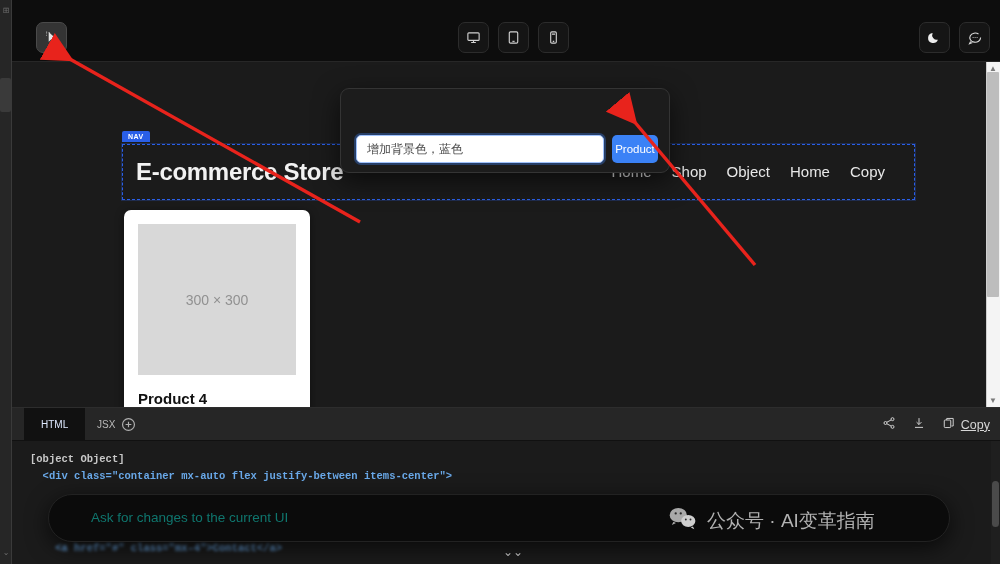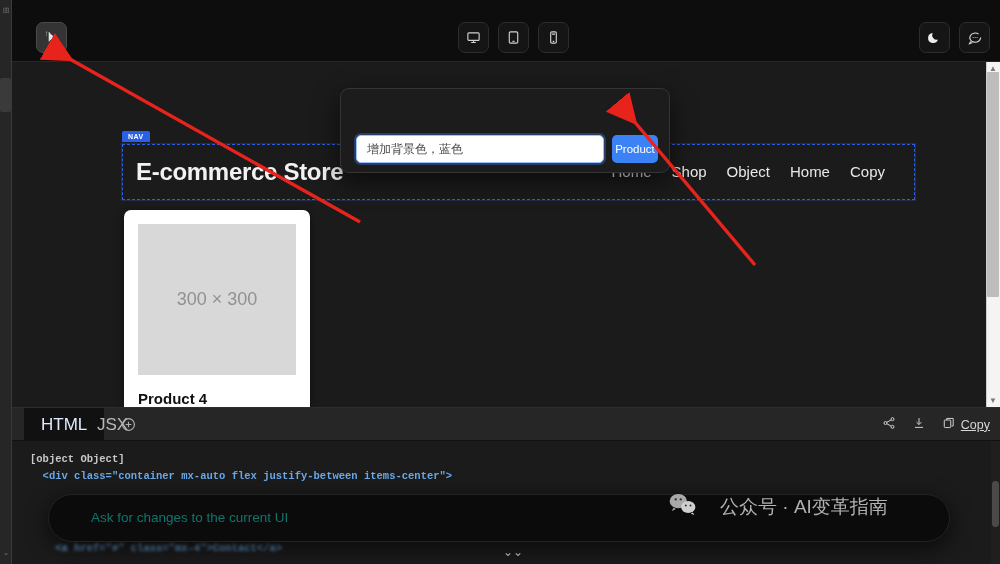--- a/index.html
+++ b/index.html
@@ -86,21 +86,21 @@
 
   
   .card {
     position: absolute; left: 112px; top: 148px; width: 186px; height: 262px;
     background: #fff; border-radius: 7px; overflow: hidden;
     box-shadow: 0 2px 10px rgba(0,0,0,.45);
   }
   .card-img {
     position: absolute; left: 14px; top: 14px; width: 158px; height: 151px;
     background: #d8d8d8; display: flex; align-items: center; justify-content: center;
-    color: #919191; font-size: 18px;
+    color: #919191; font-size: 14px;
   }
   .card-title {
     position: absolute; left: 14px; top: 180px;
     color: #111; font-size: 15px; font-weight: bold;
   }
 
   
   .edit-dialog {
     position: absolute; left: 340px; top: 88px; width: 330px; height: 85px;
     background: #1c1c1c; border: 1px solid #343434; border-radius: 9px;
@@ -130,21 +130,21 @@
   .code-panel {
     position: absolute; left: 12px; top: 407px; right: 0; bottom: 0;
     background: #1a1a1a; border-top: 1px solid #2d2d2d;
   }
   .tabbar {
     position: absolute; left: 0; top: 0; right: 0; height: 33px;
     background: #262626; border-bottom: 1px solid #111;
   }
   .tab {
     position: absolute; top: 0; height: 33px; display: flex; align-items: center;
-    padding: 0 17px; font-size: 17px; color: #b9b9b9;
+    padding: 0 17px; font-size: 10px; color: #b9b9b9;
   }
   .tab.active { background: #111; color: #dfe9ff; }
   .tab-add {
     position: absolute; top: 8px; left: 108px; width: 17px; height: 17px;
     color: #b0b0b0;
   }
   .tab-actions {
     position: absolute; right: 10px; top: 0; height: 33px;
     display: flex; align-items: center; gap: 16px; color: #d6d6d6; font-size: 12.5px; text-decoration: underline;
   }
@@ -166,22 +166,22 @@
   }
   .prompt-placeholder {
     position: absolute; left: 42px; top: 15px;
     color: #0f766e; font-size: 13.5px;
   }
   .prompt-collapse {
     position: absolute; left: 503px; top: 546px;
     color: #a8a8a8; font-size: 12px; line-height: 12px;
   }
   .watermark {
-    position: absolute; left: 668px; top: 492px;
-    display: flex; align-items: center; gap: 22px;
+    position: absolute; left: 668px; top: 506px;
+    display: flex; align-items: center; gap: 9px;
     color: #b2b2b2; font-size: 19px;
   }
   .code-scroll-track {
     position: absolute; right: 0; top: 33px; width: 9px; bottom: 0;
     background: #1f1f1f;
   }
   .code-scroll-thumb {
     position: absolute; right: 1px; top: 40px; width: 7px; height: 46px;
     background: #4a4a4a; border-radius: 4px;
   }

